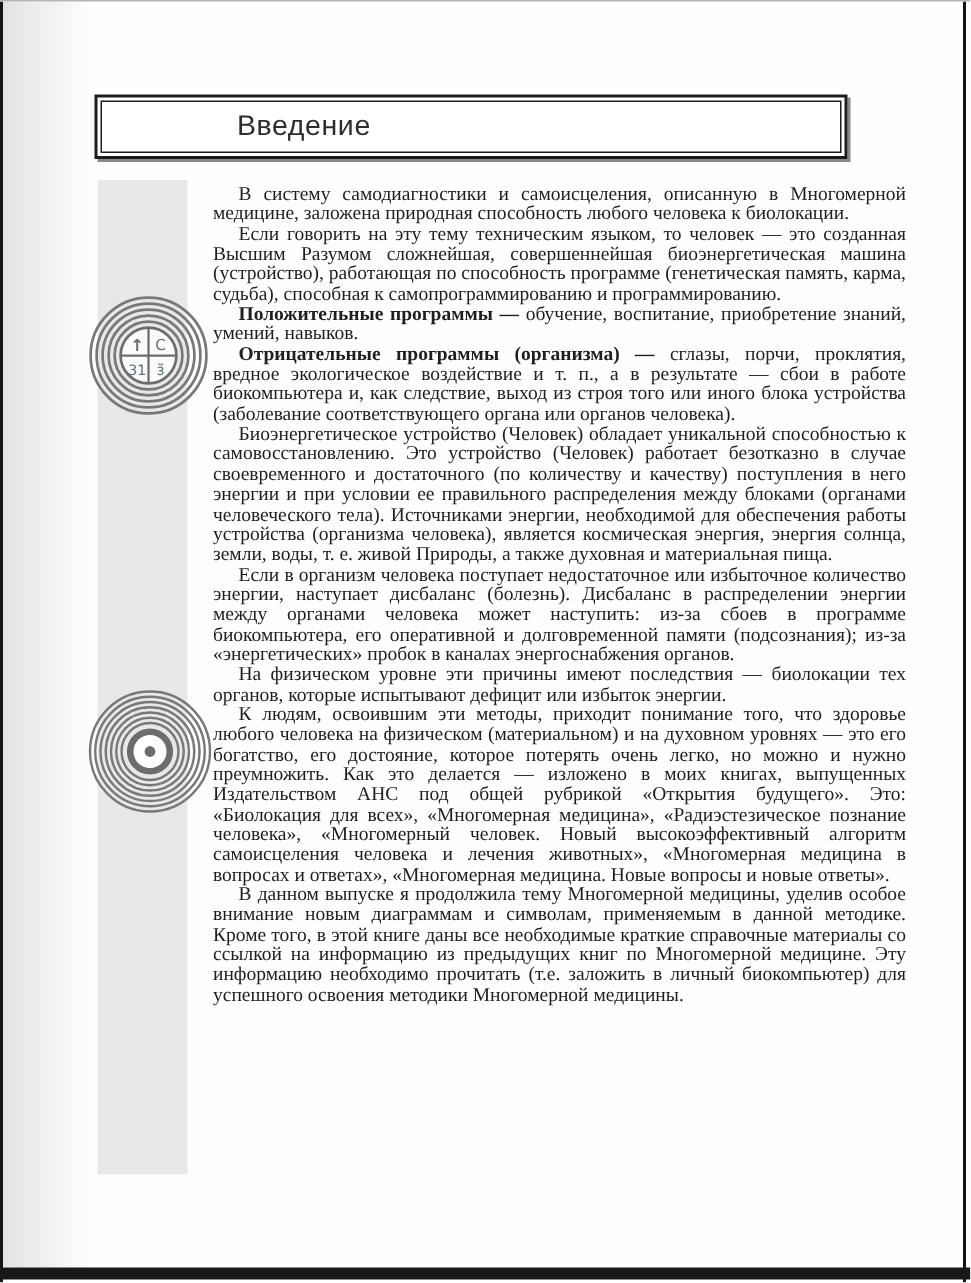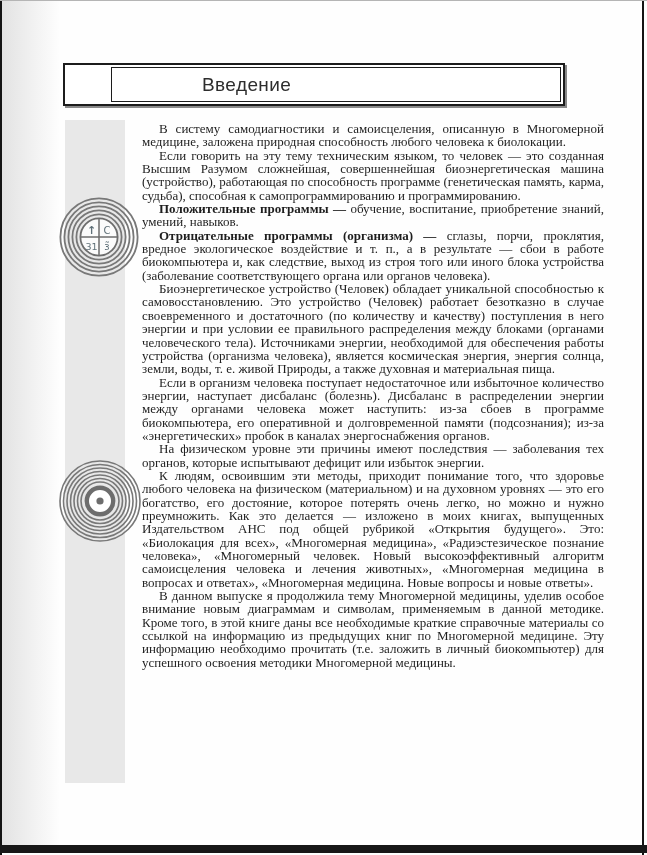--- a/index.html
+++ b/index.html
@@ -15,21 +15,21 @@
     position:absolute;left:2px;top:0;bottom:10px;width:58px;
     background:linear-gradient(to right, rgba(130,130,130,0.22), rgba(255,255,255,0));
   }
   .header-box{
     position:absolute;left:63px;top:62px;width:502px;height:43px;
     border:2px solid #1c1c1c;background:#ffffff;box-sizing:border-box;
     box-shadow:2px 2px 0 rgba(40,40,40,0.55);
   }
   .header-inner{
     position:absolute;inset:2px;border:1px solid #1c1c1c;
-    display:flex;align-items:center;margin-left:44px;
+    display:flex;align-items:center;
   }
   .title{
     font-family:"Liberation Sans", sans-serif;font-size:19px;color:#2d2d2d;
     letter-spacing:0.4px;padding-left:90px;
   }
   .strip{position:absolute;left:65px;top:119px;width:60px;height:663px;background:#e8e8e8;}
   .emblem1{position:absolute;left:59px;top:196px;}
   .emblem2{position:absolute;left:58px;top:458px;}
   .body-text{
     position:absolute;left:142px;top:121px;width:462px;color:#1e1e1e;
@@ -86,17 +86,17 @@
     <circle cx="42" cy="42" r="3.6" fill="#6d6d6d"></circle>
   </svg>
 
   <div class="body-text">
     <p class="para"><b class="lead"></b><span>В систему самодиагностики и самоисцеления, описанную в Многомерной медицине, заложена природная способность любого человека к биолокации.</span></p>
     <p class="para"><b class="lead"></b><span>Если говорить на эту тему техническим языком, то человек — это созданная Высшим Разумом сложнейшая, совершеннейшая биоэнергетическая машина (устройство), работающая по способность программе (генетическая память, карма, судьба), способная к самопрограммированию и программированию.</span></p>
     <p class="para"><b class="lead">Положительные программы — </b><span>обучение, воспитание, приобретение знаний, умений, навыков.</span></p>
     <p class="para"><b class="lead">Отрицательные программы (организма) — </b><span>сглазы, порчи, проклятия, вредное экологическое воздействие и т. п., а в результате — сбои в работе биокомпьютера и, как следствие, выход из строя того или иного блока устройства (заболевание соответствующего органа или органов человека).</span></p>
     <p class="para"><b class="lead"></b><span>Биоэнергетическое устройство (Человек) обладает уникальной способностью к самовосстановлению. Это устройство (Человек) работает безотказно в случае своевременного и достаточного (по количеству и качеству) поступления в него энергии и при условии ее правильного распределения между блоками (органами человеческого тела). Источниками энергии, необходимой для обеспечения работы устройства (организма человека), является космическая энергия, энергия солнца, земли, воды, т. е. живой Природы, а также духовная и материальная пища.</span></p>
     <p class="para"><b class="lead"></b><span>Если в организм человека поступает недостаточное или избыточное количество энергии, наступает дисбаланс (болезнь). Дисбаланс в распределении энергии между органами человека может наступить: из-за сбоев в программе биокомпьютера, его оперативной и долговременной памяти (подсознания); из-за «энергетических» пробок в каналах энергоснабжения органов.</span></p>
-    <p class="para"><b class="lead"></b><span>На физическом уровне эти причины имеют последствия — заболевания тех органов, которые испытывают дефицит или избыток энергии.</span></p>
+    <p class="para"><b class="lead"></b><span>На физическом уровне эти причины имеют последствия — биолокации тех органов, которые испытывают дефицит или избыток энергии.</span></p>
     <p class="para"><b class="lead"></b><span>К людям, освоившим эти методы, приходит понимание того, что здоровье любого человека на физическом (материальном) и на духовном уровнях — это его богатство, его достояние, которое потерять очень легко, но можно и нужно преумножить. Как это делается — изложено в моих книгах, выпущенных Издательством АНС под общей рубрикой «Открытия будущего». Это: «Биолокация для всех», «Многомерная медицина», «Радиэстезическое познание человека», «Многомерный человек. Новый высокоэффективный алгоритм самоисцеления человека и лечения животных», «Многомерная медицина в вопросах и ответах», «Многомерная медицина. Новые вопросы и новые ответы».</span></p>
     <p class="para"><b class="lead"></b><span>В данном выпуске я продолжила тему Многомерной медицины, уделив особое внимание новым диаграммам и символам, применяемым в данной методике. Кроме того, в этой книге даны все необходимые краткие справочные материалы со ссылкой на информацию из предыдущих книг по Многомерной медицине. Эту информацию необходимо прочитать (т.е. заложить в личный биокомпьютер) для успешного освоения методики Многомерной медицины.</span></p>
   </div>
 </div>
 
 </body></html>

